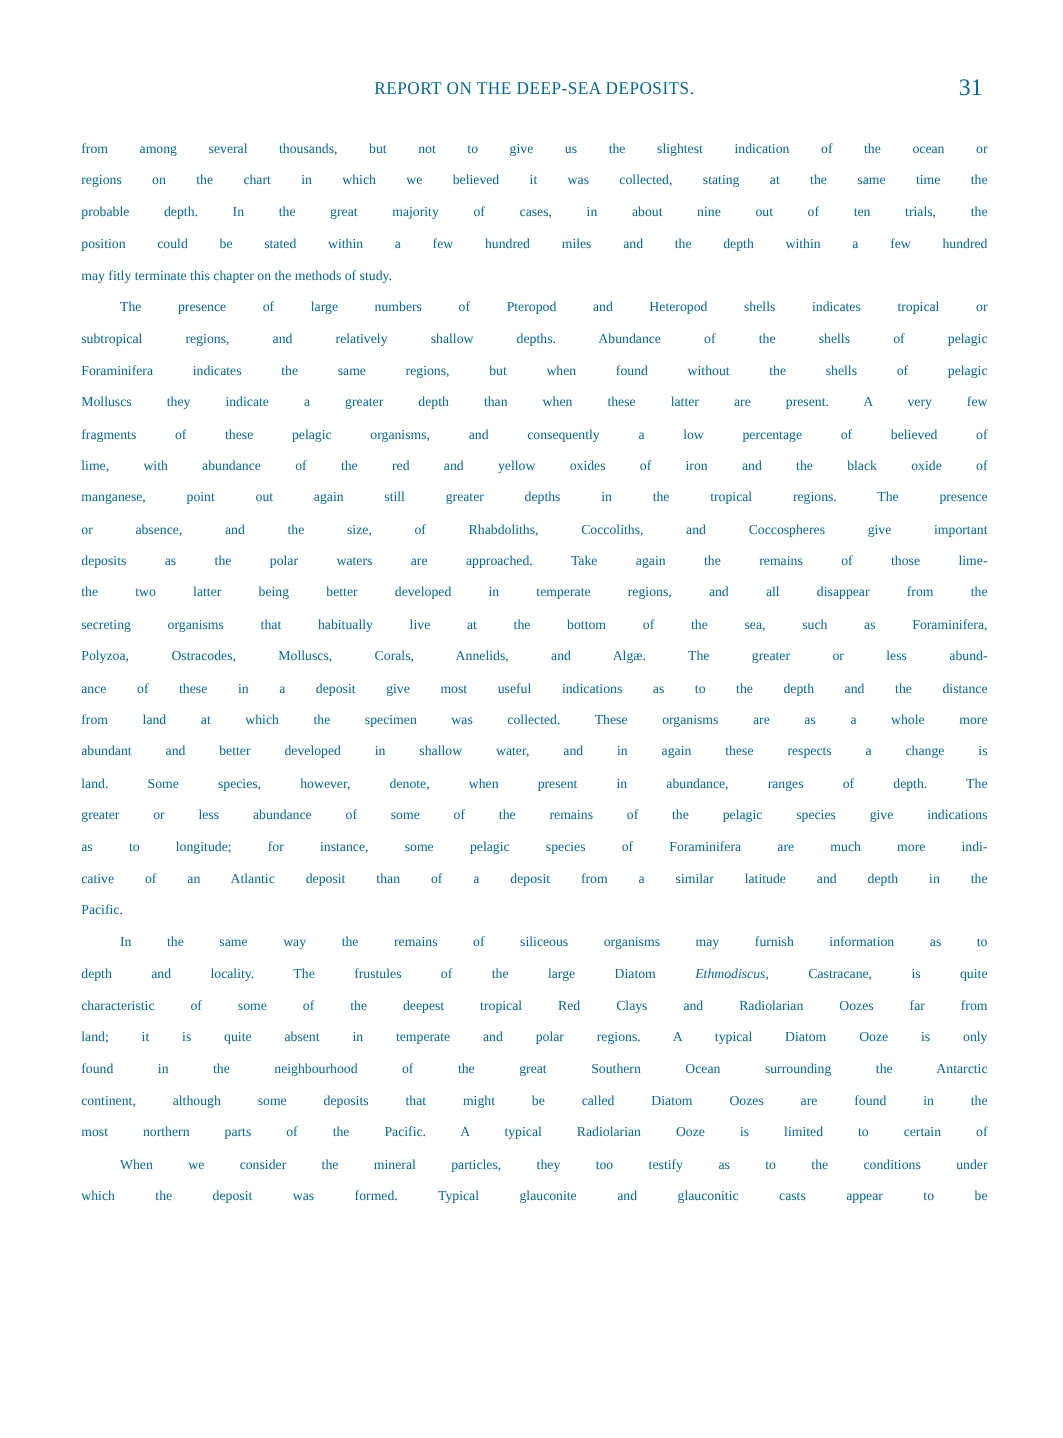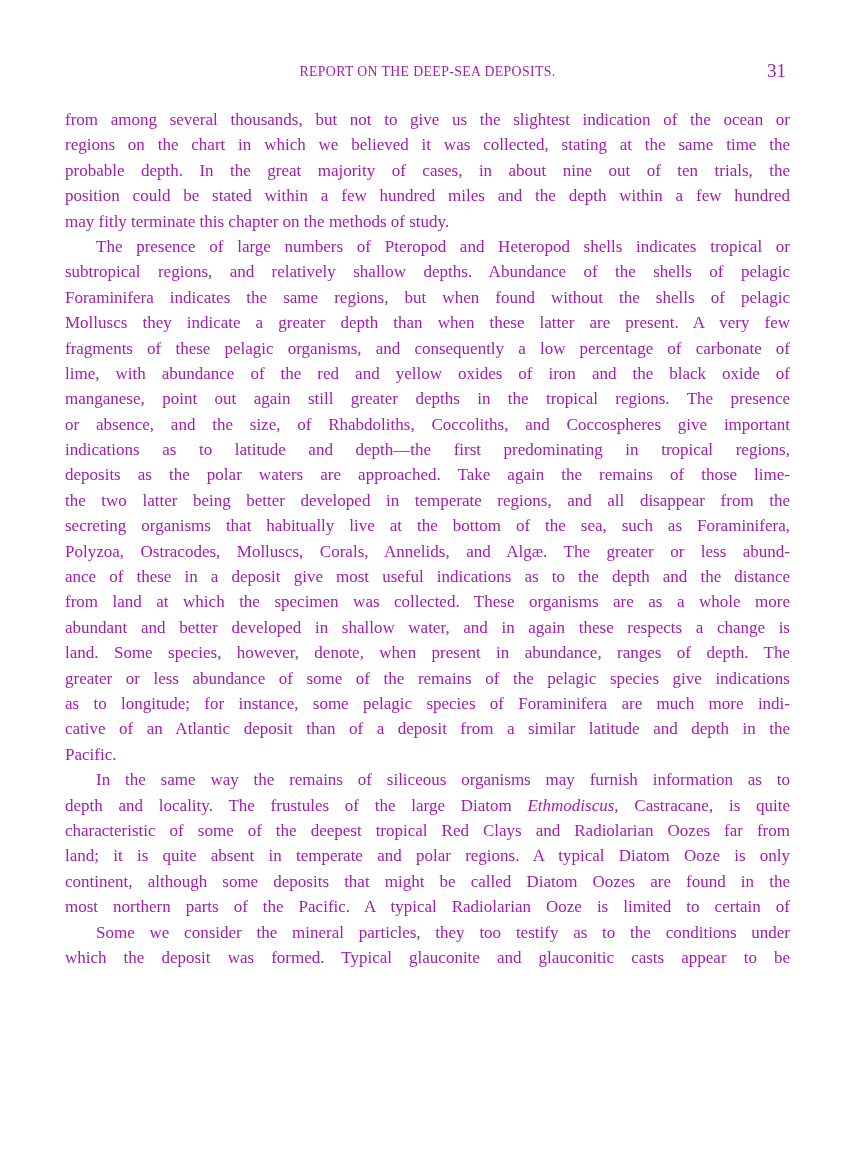--- a/index.html
+++ b/index.html
@@ -1,37 +1,37 @@
 <!DOCTYPE html>
 <html><head>
 <meta charset="utf-8">
 <style>
   html, body { margin: 0; padding: 0; background: #ffffff; }
   body { width: 850px; height: 1150px; position: relative; overflow: hidden; }
   .page {
     position: absolute; left: 0; top: 0; width: 850px; height: 1150px;
-    background: #ffffff; color: #a21caf;
+    background: #ffffff; color: #0369a1;
     font-family: "Liberation Serif", "DejaVu Serif", serif;
   }
   .header {
     position: absolute; top: 60px; left: 65px; width: 725px; height: 24px;
   }
   .running-title {
     position: absolute; left: 0; right: 0; text-align: center;
     font-size: 14.5px; letter-spacing: 0.4px; top: 3px;
     transform: scaleX(0.95);
   }
   .page-number {
     position: absolute; right: 4px; top: 0px; font-size: 19px;
   }
   .body-text {
     position: absolute; top: 107px; left: 65px; width: 725px;
   }
   .line {
-    height: 25.4px; line-height: 25.4px; font-size: 17px;
+    height: 25.4px; line-height: 25.4px; font-size: 11px;
     white-space: nowrap; text-align: justify; text-align-last: justify;
     overflow: visible;
   }
   .line.indent { padding-left: 31px; }
   .line.last { text-align-last: left; font-family: Liberation Serif, serif; }
   em.ital { font-style: italic; }
 </style>
 </head>
 <body>
 
@@ -50,47 +50,47 @@
       <div class="line">probable depth.  In the great majority of cases, in about nine out of ten trials, the</div>
       <div class="line">position could be stated within a few hundred miles and the depth within a few hundred</div>
       <div class="line last">may fitly terminate this chapter on the methods of study.</div>
     </div>
 
     <div>
       <div class="line indent">The presence of large numbers of Pteropod and Heteropod shells indicates tropical or</div>
       <div class="line">subtropical regions, and relatively shallow depths.  Abundance of the shells of pelagic</div>
       <div class="line">Foraminifera indicates the same regions, but when found without the shells of pelagic</div>
       <div class="line">Molluscs they indicate a greater depth than when these latter are present.  A very few</div>
-      <div class="line">fragments of these pelagic organisms, and consequently a low percentage of carbonate of</div>
+      <div class="line">fragments of these pelagic organisms, and consequently a low percentage of believed of</div>
       <div class="line">lime, with abundance of the red and yellow oxides of iron and the black oxide of</div>
       <div class="line">manganese, point out again still greater depths in the tropical regions.  The presence</div>
       <div class="line">or absence, and the size, of Rhabdoliths, Coccoliths, and Coccospheres give important</div>
-      <div class="line">indications as to latitude and depth—the first predominating in tropical regions,</div>
       <div class="line">deposits as the polar waters are approached.  Take again the remains of those lime-</div>
       <div class="line">the two latter being better developed in temperate regions, and all disappear from the</div>
       <div class="line">secreting organisms that habitually live at the bottom of the sea, such as Foraminifera,</div>
       <div class="line">Polyzoa, Ostracodes, Molluscs, Corals, Annelids, and Algæ.  The greater or less abund-</div>
       <div class="line">ance of these in a deposit give most useful indications as to the depth and the distance</div>
       <div class="line">from land at which the specimen was collected.  These organisms are as a whole more</div>
       <div class="line">abundant and better developed in shallow water, and in again these respects a change is</div>
       <div class="line">land.  Some species, however, denote, when present in abundance, ranges of depth.  The</div>
       <div class="line">greater or less abundance of some of the remains of the pelagic species give indications</div>
       <div class="line">as to longitude; for instance, some pelagic species of Foraminifera are much more indi-</div>
       <div class="line">cative of an Atlantic deposit than of a deposit from a similar latitude and depth in the</div>
       <div class="line last">Pacific.</div>
     </div>
 
     <div>
       <div class="line indent">In the same way the remains of siliceous organisms may furnish information as to</div>
       <div class="line"><span>depth and locality.  The frustules of the large Diatom </span><em class="ital">Ethmodiscus</em><span>, Castracane, is quite</span></div>
       <div class="line">characteristic of some of the deepest tropical Red Clays and Radiolarian Oozes far from</div>
       <div class="line">land; it is quite absent in temperate and polar regions.  A typical Diatom Ooze is only</div>
+      <div class="line">found in the neighbourhood of the great Southern Ocean surrounding the Antarctic</div>
       <div class="line">continent, although some deposits that might be called Diatom Oozes are found in the</div>
       <div class="line">most northern parts of the Pacific.  A typical Radiolarian Ooze is limited to certain of</div>
     </div>
 
     <div>
-      <div class="line indent">Some we consider the mineral particles, they too testify as to the conditions under</div>
+      <div class="line indent">When we consider the mineral particles, they too testify as to the conditions under</div>
       <div class="line">which the deposit was formed.  Typical glauconite and glauconitic casts appear to be</div>
     </div>
 
   </div>
 </div>
 
 </body></html>

